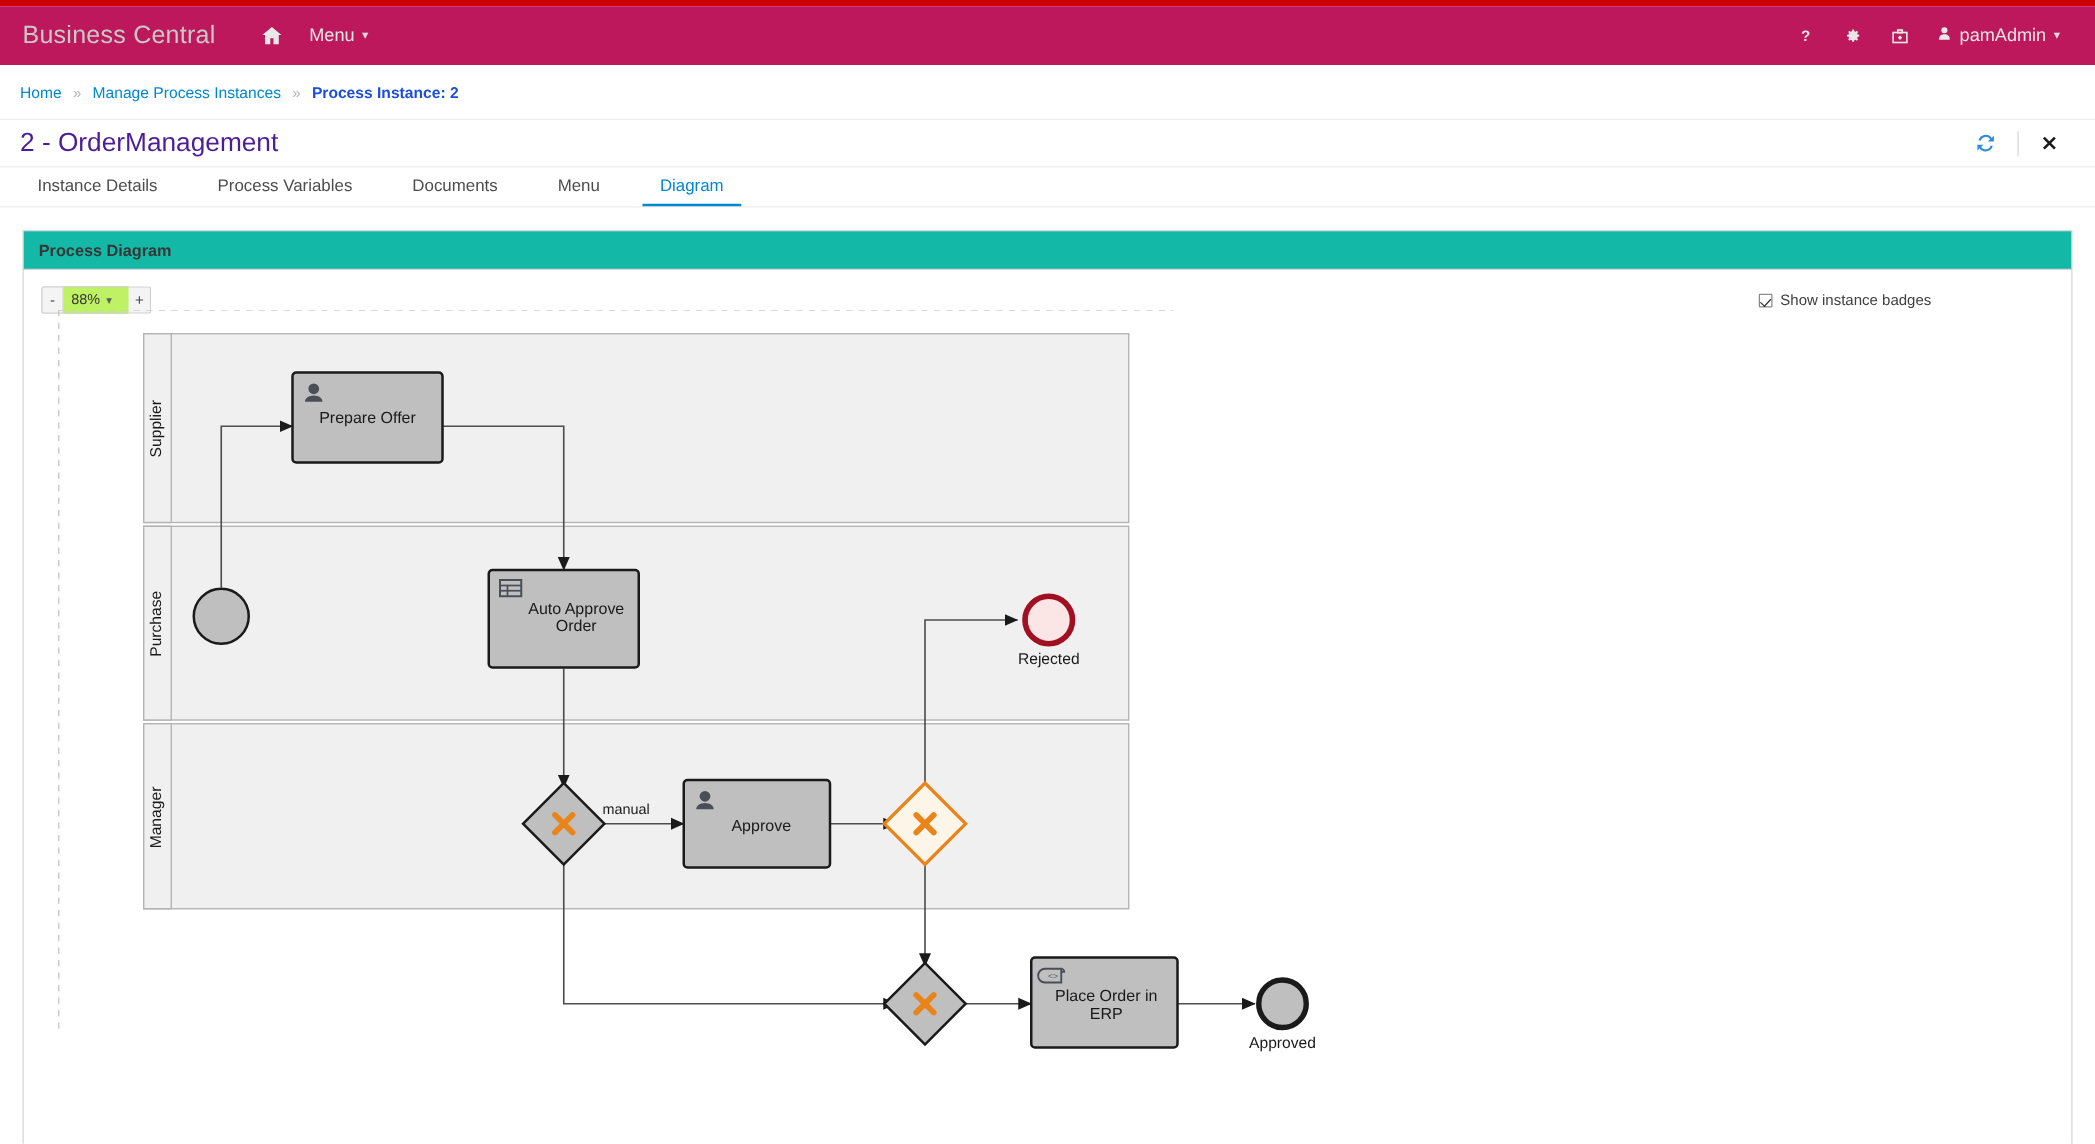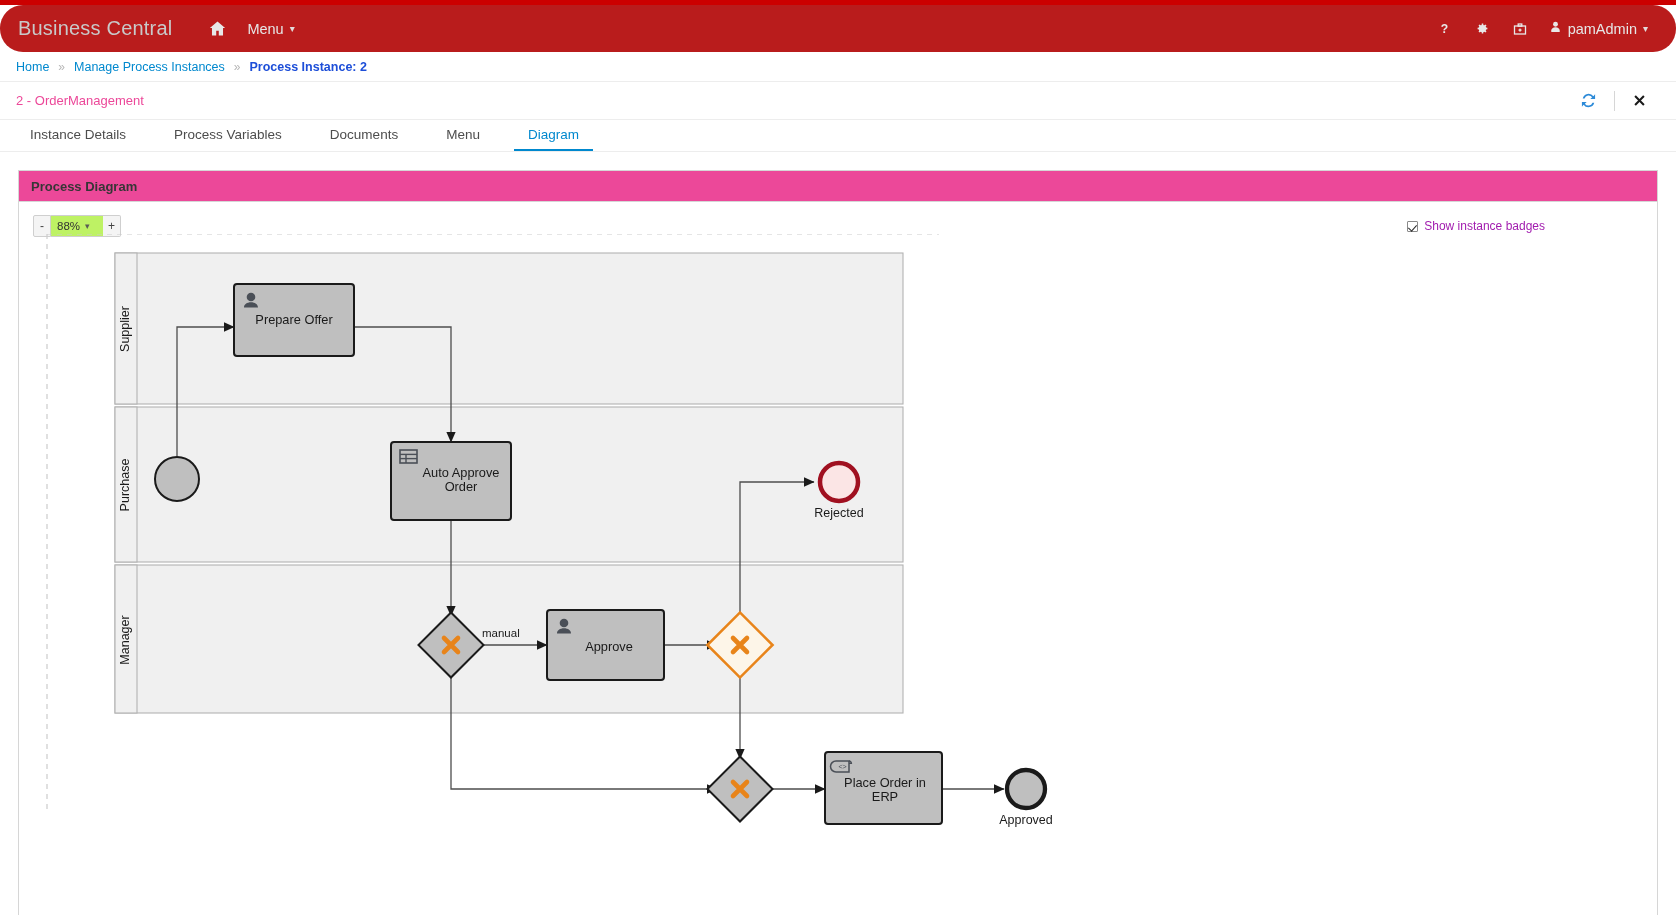--- a/index.html
+++ b/index.html
@@ -10,72 +10,72 @@
     background:#ffffff;
     overflow:hidden;
     color:#333;
   }
 
   
   .red-strip { height:5px; background:#cc0000; width:100%; }
 
   
   .masthead {
-    height:47px; background:#b91c1c; display:flex; align-items:center;
-    padding:0 18px; color:#d8d8d8;border-radius:23px;
+    height:47px; background:#be185d; display:flex; align-items:center;
+    padding:0 18px; color:#d8d8d8;
   }
   .brand {
     font-size:20px; color:#c9c9c9; letter-spacing:.2px; font-weight:400;
     margin-right:26px; white-space:nowrap;
   }
   .mh-item {
     display:flex; align-items:center; gap:6px; color:#e6e6e6;
     font-size:14.5px; padding:6px 10px; cursor:pointer; white-space:nowrap;
   }
   .mh-spacer { flex:1; }
   .mh-icon { display:flex; align-items:center; justify-content:center; cursor:pointer; padding:6px 11px; }
   .mh-icon svg { display:block; }
   .caret { font-size:10px; line-height:1; opacity:.95; }
 
   
   .breadcrumb {
-    height:30px; display:flex; align-items:center; gap:9px;
+    height:44px; display:flex; align-items:center; gap:9px;
     padding:0 16px; font-size:12.5px; border-bottom:1px solid #ededed;
     background:#fff;
   }
   .bc-link { color:#0088ce; cursor:pointer; }
   .bc-sep { color:#b6b6b6; font-size:12px; }
   .bc-current { color:#1d4ed8; font-weight:bold; }
 
   
   .page-head {
     height:38px; display:flex; align-items:center; padding:0 16px;
     border-bottom:1px solid #ededed;
   }
-  .page-title { font-size:13px; color:#ec4899; font-weight:400; }
+  .page-title { font-size:21px; color:#4c1d95; font-weight:400; }
   .ph-spacer { flex:1; }
   .ph-actions { display:flex; align-items:center; gap:0; }
   .ph-btn { padding:4px 13px; cursor:pointer; display:flex; align-items:center; }
   .ph-divider { width:1px; height:20px; background:#d6d6d6; margin:0 4px; }
 
   
   .tabs { display:flex; align-items:flex-end; padding:0 16px; border-bottom:1px solid #ededed; height:32px;gap:20px; }
   .tab {
     font-size:13.5px; color:#4d4d4d; padding:0 14px 8px 14px; cursor:pointer;
     border-bottom:2px solid transparent; line-height:1;
   }
   .tab.active { color:#0088ce; border-bottom-color:#0088ce; }
 
   
   .panel {
     margin:18px 18px 0 18px; border:1px solid #d6d6d6; background:#fff;
     height:762px; display:flex; flex-direction:column;
   }
   .panel-head {
-    height:31px; background:#ec4899; border-bottom:1px solid #d6d6d6;
+    height:31px; background:#14b8a6; border-bottom:1px solid #d6d6d6;
     display:flex; align-items:center; padding:0 12px;
     font-size:13px; font-weight:bold; color:#363636;
   }
   .panel-body { position:relative; flex:1; overflow:hidden; }
 
   
   .toolbar-row {
     position:absolute; left:0; top:0; right:0; height:40px;
     display:flex; align-items:center; padding:8px 14px 0 14px;
   }
@@ -88,21 +88,21 @@
   .zg-btn.right { border-left:none; border-radius:0 2px 2px 0; }
   .zg-select {
     background:#bef264; border:1px solid #cfcfcf; border-left:none; border-right:none;
     font-size:11.5px; color:#333; padding:0 6px; display:flex; align-items:center; gap:5px;
     cursor:pointer; min-width:52px;
   }
   .zg-select .caret { color:#555; font-size:9px; }
 
   .badges-toggle {
     margin-left:auto; display:flex; align-items:center; gap:6px;
-    font-size:12px; color:#a21caf; cursor:pointer; padding-right:98px;justify-content:space-between;
+    font-size:12px; color:#404040; cursor:pointer; padding-right:98px;justify-content:space-between;
   }
   .cbx {
     width:11px; height:11px; border:1px solid #8a8a8a; background:#fff;
     position:relative; border-radius:1px; flex:none;
   }
   .cbx::after {
     content:""; position:absolute; left:2px; top:1px; width:4px; height:7px;
     border:solid #2b2b2b; border-width:0 1.6px 1.6px 0; transform:rotate(42deg);
   }
 

